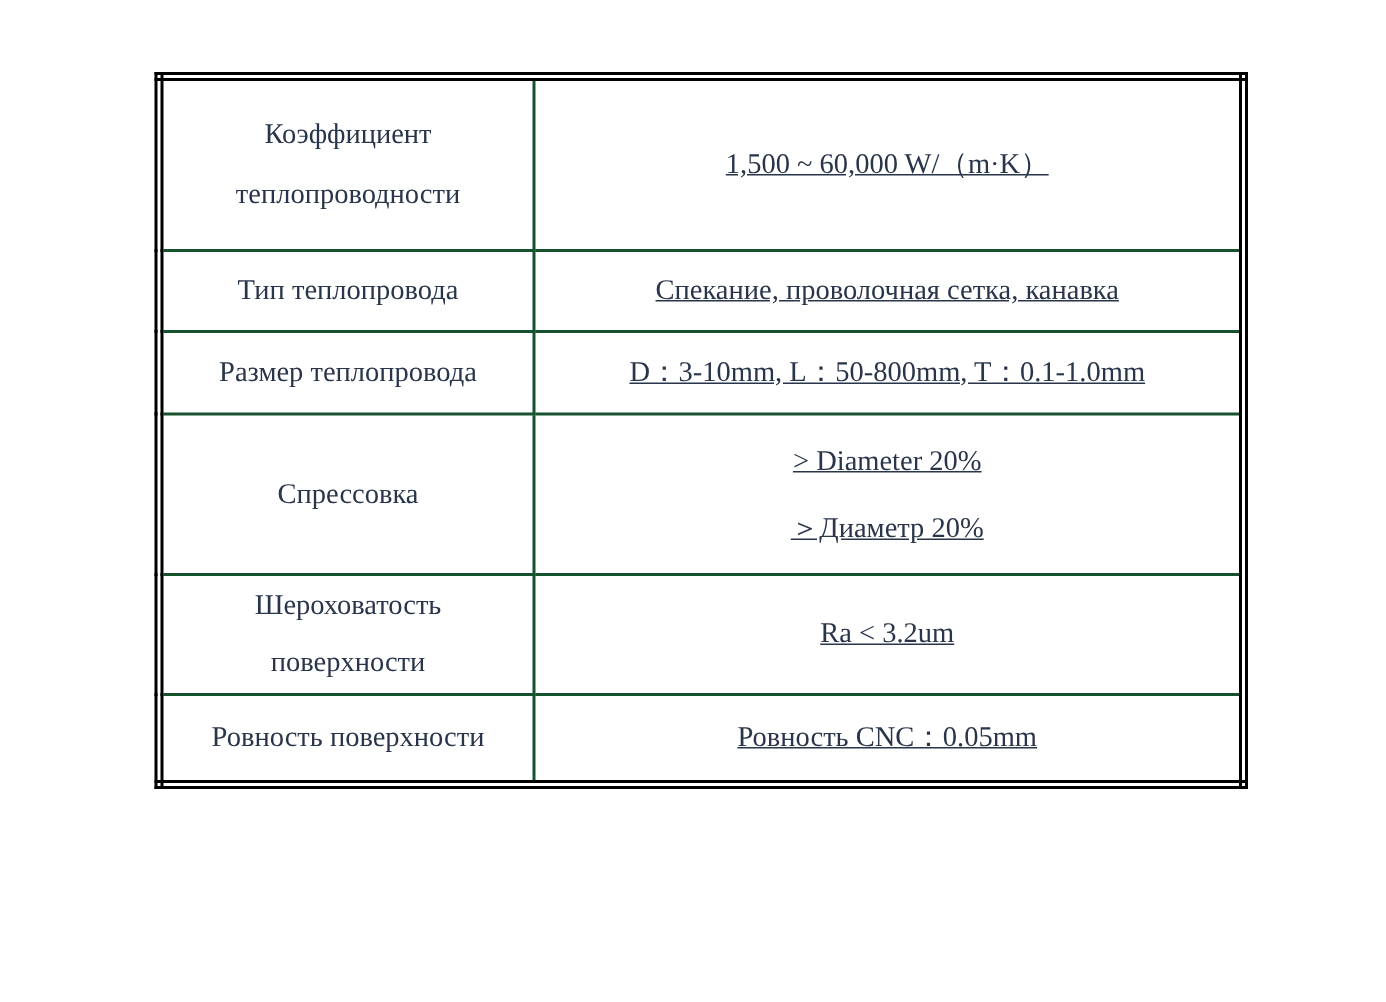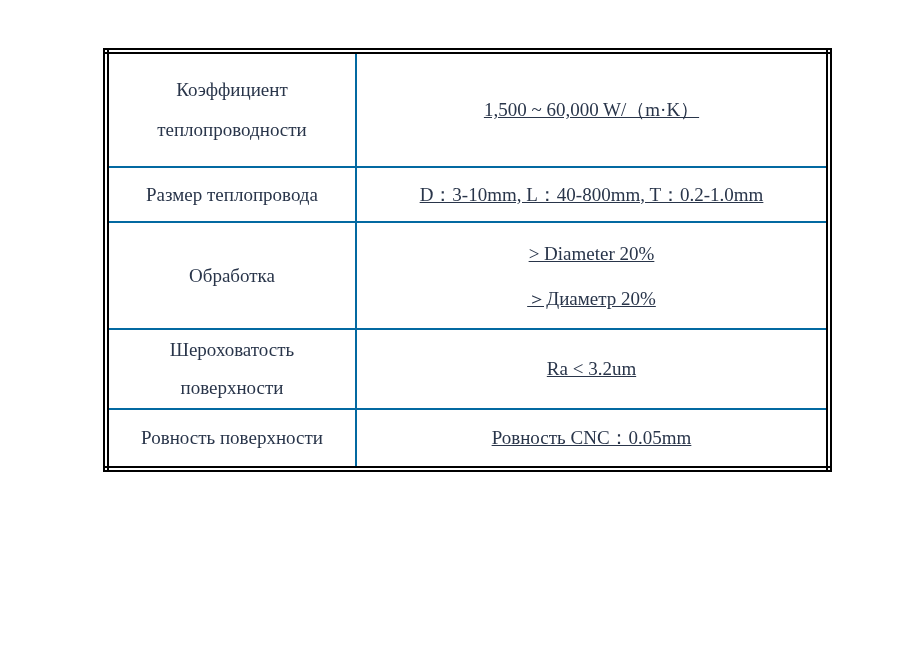--- a/index.html
+++ b/index.html
@@ -17,21 +17,21 @@
   table.spec-table {
     position: absolute;
     left: 103px;
     top: 48px;
     width: 703px;
     border-collapse: collapse;
     table-layout: fixed;
     border: 6px double #000000;
   }
   table.spec-table td {
-    border: 2px solid #0369a1;
+    border: 2px solid #14532d;
     vertical-align: middle;
     text-align: center;
     padding: 0 6px;
     font-size: 19px;
   }
   td.label { width: 234px; }
   td.value { width: 457px; text-decoration: underline; }
   .line {
     line-height: 40px;
     white-space: nowrap;
@@ -55,31 +55,39 @@
   <tbody>
       <tr class="row-0">
         <td class="label">
           <div class="line">Коэффициент</div>
           <div class="line">теплопроводности</div>
         </td>
         <td class="value">
           <div class="line">1,500 ~ 60,000 W/（m·K）</div>
         </td>
       </tr>
+      <tr class="row-1">
+        <td class="label">
+          <div class="line">Тип теплопровода</div>
+        </td>
+        <td class="value">
+          <div class="line">Спекание, проволочная сетка, канавка</div>
+        </td>
+      </tr>
       <tr class="row-2">
         <td class="label">
           <div class="line">Размер теплопровода</div>
         </td>
         <td class="value">
-          <div class="line">D：3-10mm, L：40-800mm, T：0.2-1.0mm</div>
+          <div class="line">D：3-10mm, L：50-800mm, T：0.1-1.0mm</div>
         </td>
       </tr>
       <tr class="row-3">
         <td class="label">
-          <div class="line">Обработка</div>
+          <div class="line">Спрессовка</div>
         </td>
         <td class="value">
           <div class="line">&gt; Diameter 20%</div>
           <div class="line">＞Диаметр 20%</div>
         </td>
       </tr>
       <tr class="row-5">
         <td class="label">
           <div class="line">Шероховатость</div>
           <div class="line">поверхности</div>

